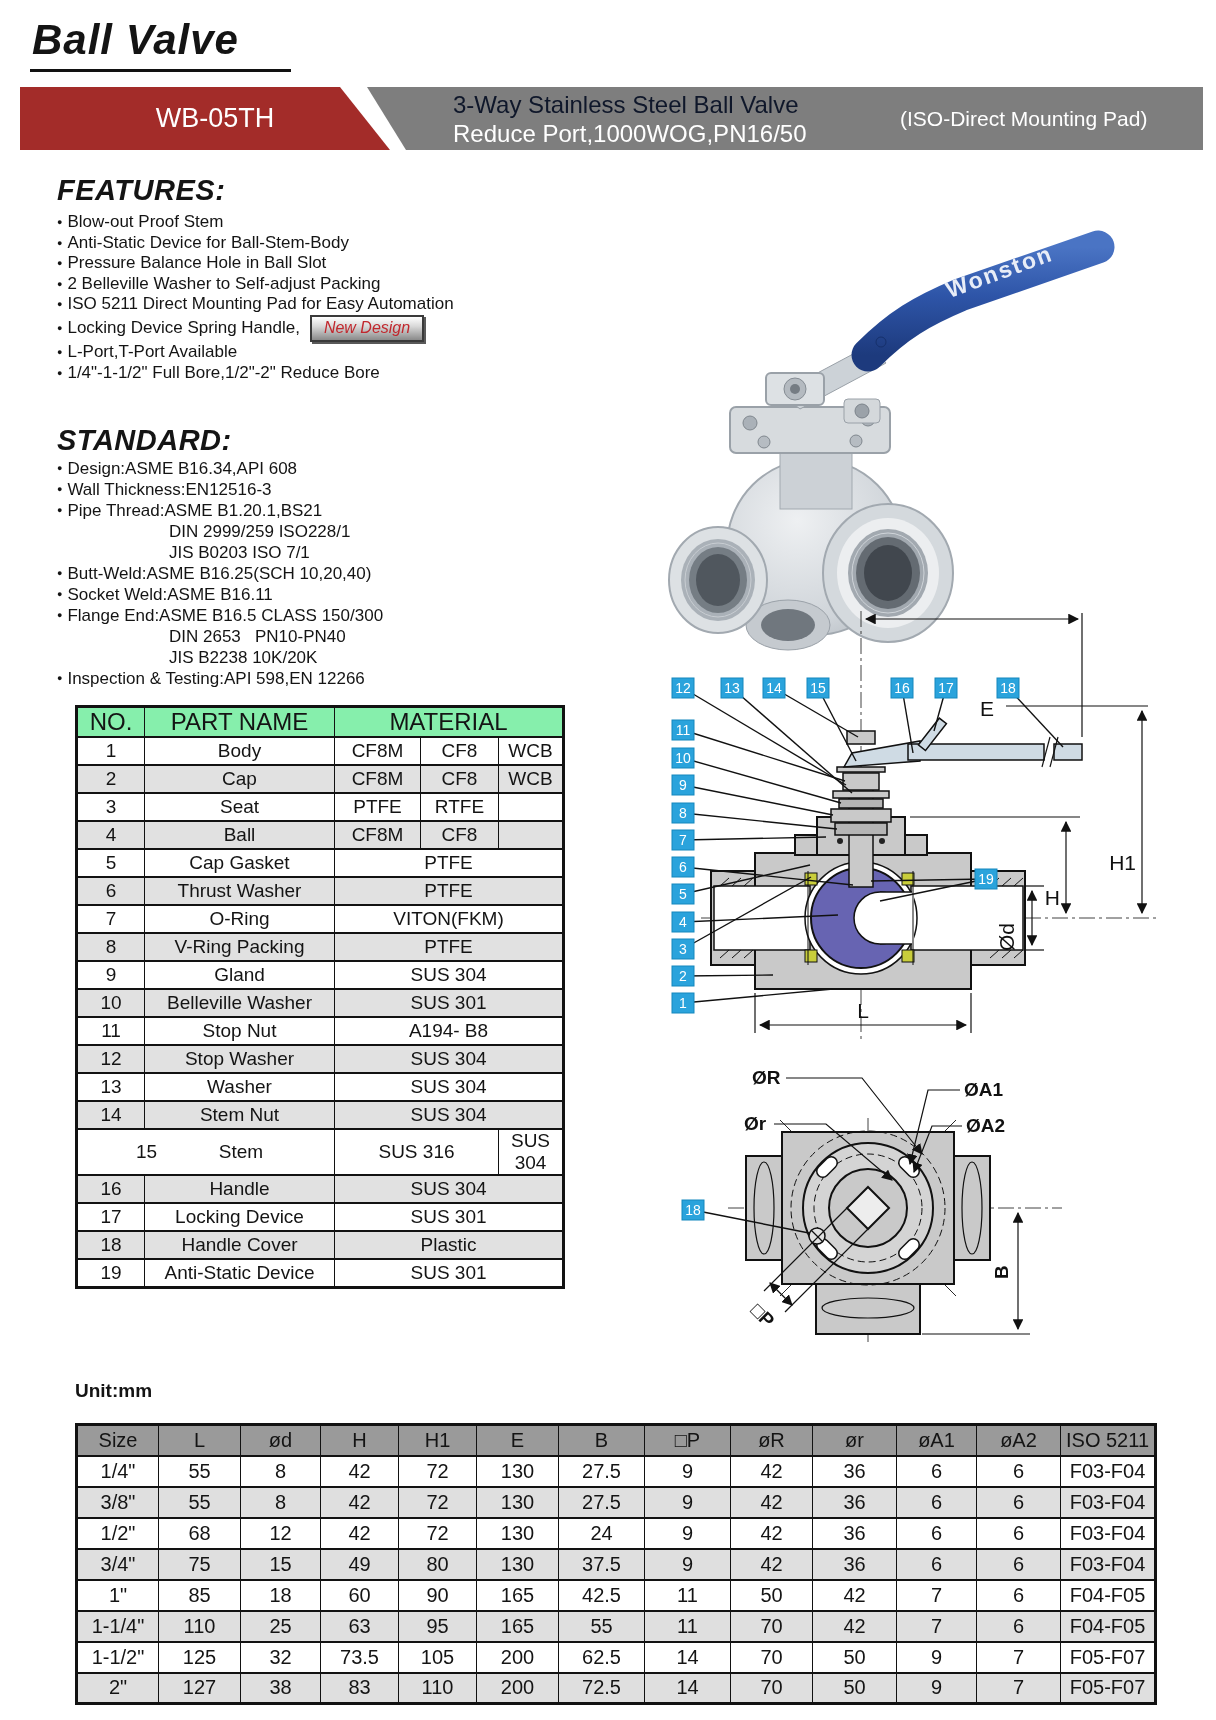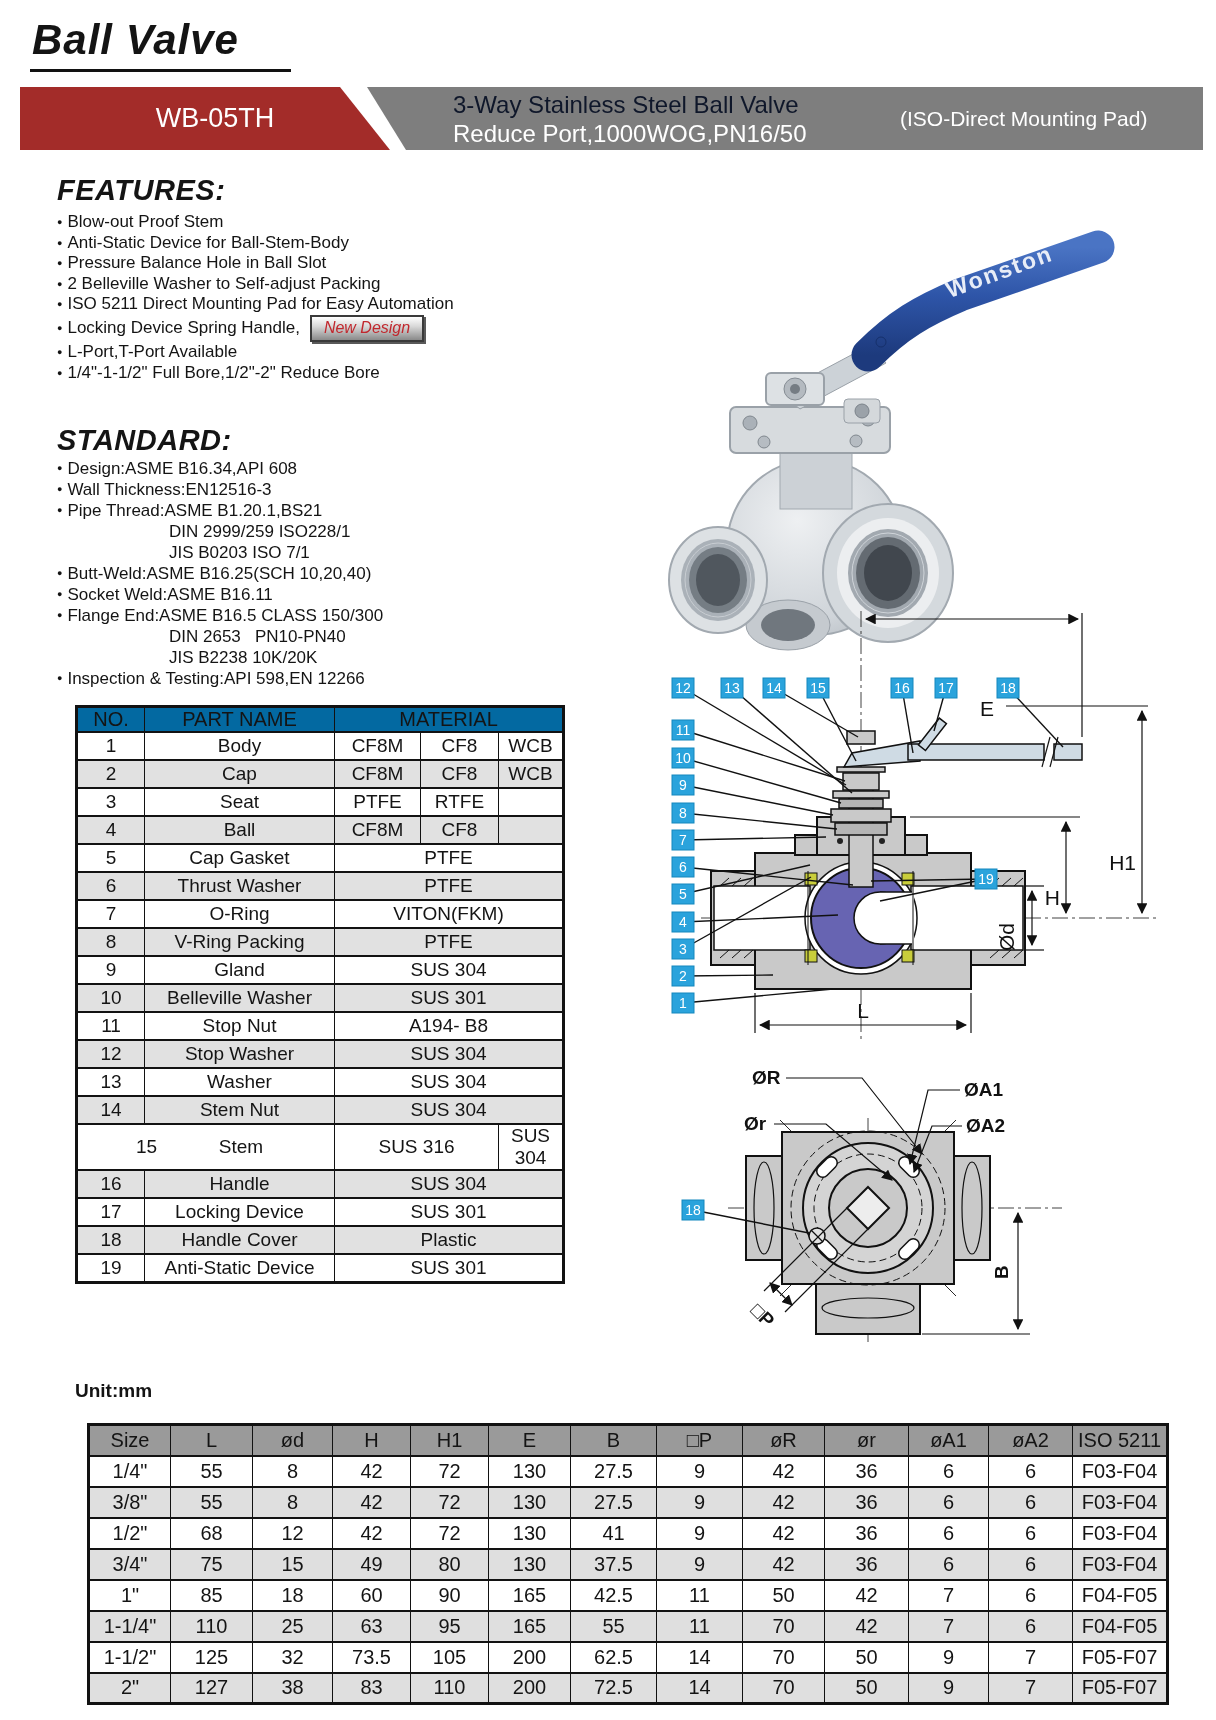--- a/index.html
+++ b/index.html
@@ -31,30 +31,30 @@
   .bullet.cont { padding-left:112px; }
   .bullet.gap { }
   .badge { display:inline-block; margin-left:10px; padding:1px 12px 2px; font-size:16px; font-weight:normal; font-style:italic;
            color:#C1272D; background:linear-gradient(180deg,#ffffff 0%,#d9d9d9 40%,#8a8a8a 100%);
            border:2px solid #3a3a3a; box-shadow:2px 2px 0 rgba(0,0,0,.65); }
 
   table.parts { position:absolute; left:75px; top:705px; width:487px; border-collapse:collapse;
                 table-layout:fixed; border:3px solid #121212; }
   table.parts th, table.parts td { border:1px solid #121212; border-top-width:2px; border-bottom-width:2px;
                 text-align:center; font-size:19px; height:28px; padding:0; overflow:hidden; }
-  table.parts thead th { background:#0369a1; font-weight:normal; font-size:20px; height:20px; }
+  table.parts thead th { background:#86efac; font-weight:normal; font-size:24px; height:20px; }
   table.parts tr.alt td { background:#E1E1E1; }
   td.mcell { position:relative; }
   td.mcell .mno { position:absolute; left:58px; top:50%; transform:translateY(-50%); }
   td.mcell .mname { display:block; text-align:center; padding-left:70px; }
 
   .unit-label { position:absolute; left:75px; top:1380px; font-size:19px; font-weight:bold; }
 
   table.dims { position:absolute; left:75px; top:1423px; width:1082px; border-collapse:collapse;
-               table-layout:fixed; border:3px solid #121212;margin-left:12px; }
+               table-layout:fixed; border:3px solid #121212; }
   table.dims th, table.dims td { border:1px solid #121212; border-top-width:2px; border-bottom-width:2px;
                text-align:center; font-size:20px; height:31px; padding:0; }
   table.dims thead th { background:#9A9A9A; font-weight:normal; }
   table.dims tr.alt td { background:#DFDFDF; }
 
   svg { position:absolute; overflow:visible; font-family:"Liberation Sans","DejaVu Sans",sans-serif; }
   #photo-svg  { left:630px; top:195px; }
   #xsec-svg   { left:608px; top:585px; }
   #bottom-svg { left:610px; top:1040px; }
   svg text.dim { font-size:21px; fill:#111; }
@@ -583,21 +583,21 @@
           <td>6</td>
           <td>F03-F04</td>
         </tr>
         <tr>
           <td>1/2"</td>
           <td>68</td>
           <td>12</td>
           <td>42</td>
           <td>72</td>
           <td>130</td>
-          <td>41</td>
+          <td>24</td>
           <td>9</td>
           <td>42</td>
           <td>36</td>
           <td>6</td>
           <td>6</td>
           <td>F03-F04</td>
         </tr>
         <tr class="alt">
           <td>3/4"</td>
           <td>75</td>

